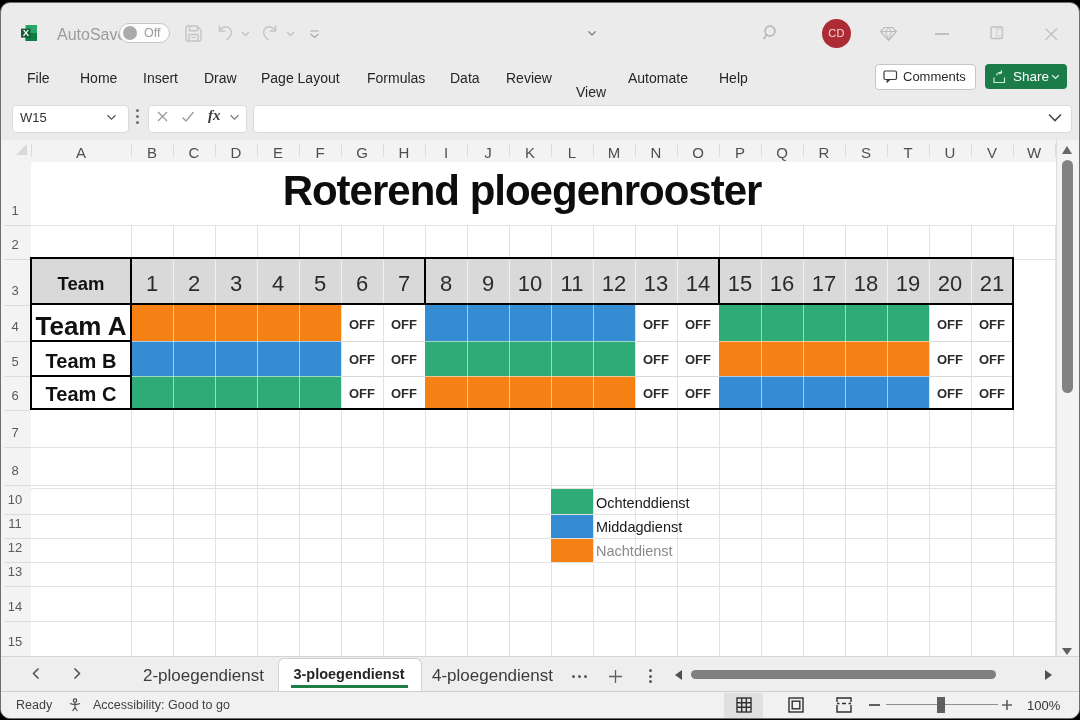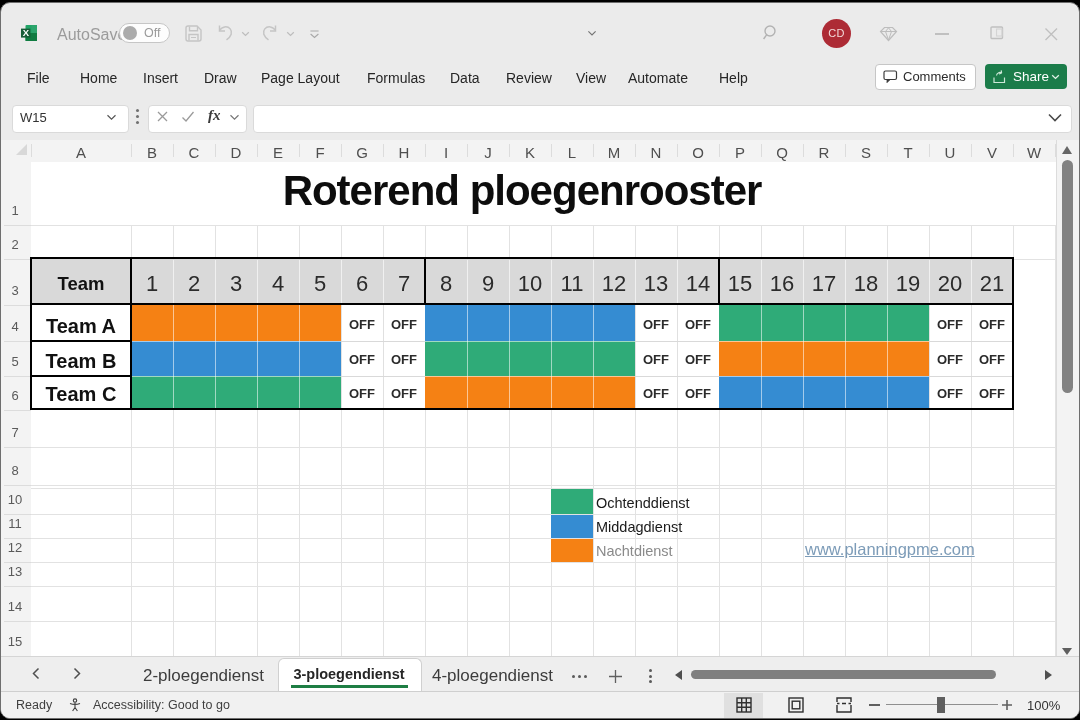--- a/index.html
+++ b/index.html
@@ -83,21 +83,21 @@
   </div>
   <div id="menubar" class="abs" style="left:0;top:56px;width:1078px;height:35px;font-size:14px;color:#262626;">
     <div class="txt" style="left:26px;top:11px;">File</div>
     <div class="txt" style="left:79px;top:11px;">Home</div>
     <div class="txt" style="left:142px;top:11px;">Insert</div>
     <div class="txt" style="left:203px;top:11px;">Draw</div>
     <div class="txt" style="left:260px;top:11px;">Page Layout</div>
     <div class="txt" style="left:366px;top:11px;">Formulas</div>
     <div class="txt" style="left:449px;top:11px;">Data</div>
     <div class="txt" style="left:505px;top:11px;">Review</div>
-    <div class="txt" style="left:575px;top:11px;">View</div>
+    <div class="txt" style="left:575px;top:25px;">View</div>
     <div class="txt" style="left:627px;top:11px;">Automate</div>
     <div class="txt" style="left:718px;top:11px;">Help</div>
 
     <div class="abs" style="left:874px;top:5px;width:99px;height:24px;background:#fff;border:1px solid #c6c6c6;border-radius:4px;"></div>
     <svg class="abs" style="left:882px;top:11px;" width="15" height="13" viewBox="0 0 15 13">
       <rect x="1" y="1" width="12.5" height="8.5" rx="1.5" fill="none" stroke="#3b3b3b" stroke-width="1.2"></rect>
       <path d="M4.2 9.5 L4.2 12 L6.8 9.5" fill="none" stroke="#3b3b3b" stroke-width="1.2"></path>
     </svg>
     <div class="txt" style="left:902px;top:10px;font-size:13px;color:#2b2b2b;">Comments</div>
 
@@ -350,21 +350,21 @@
     <div class="abs" style="left:634px;top:110px;width:42px;height:24px;line-height:24px;text-align:center;font-size:22px;color:#2b2b2b;">13</div>
     <div class="abs" style="left:676px;top:110px;width:42px;height:24px;line-height:24px;text-align:center;font-size:22px;color:#2b2b2b;">14</div>
     <div class="abs" style="left:718px;top:110px;width:42px;height:24px;line-height:24px;text-align:center;font-size:22px;color:#2b2b2b;">15</div>
     <div class="abs" style="left:760px;top:110px;width:42px;height:24px;line-height:24px;text-align:center;font-size:22px;color:#2b2b2b;">16</div>
     <div class="abs" style="left:802px;top:110px;width:42px;height:24px;line-height:24px;text-align:center;font-size:22px;color:#2b2b2b;">17</div>
     <div class="abs" style="left:844px;top:110px;width:42px;height:24px;line-height:24px;text-align:center;font-size:22px;color:#2b2b2b;">18</div>
     <div class="abs" style="left:886px;top:110px;width:42px;height:24px;line-height:24px;text-align:center;font-size:22px;color:#2b2b2b;">19</div>
     <div class="abs" style="left:928px;top:110px;width:42px;height:24px;line-height:24px;text-align:center;font-size:22px;color:#2b2b2b;">20</div>
     <div class="abs" style="left:970px;top:110px;width:42px;height:24px;line-height:24px;text-align:center;font-size:22px;color:#2b2b2b;">21</div>
     <div class="abs" style="left:30px;top:112px;width:100px;height:20px;line-height:20px;text-align:center;font-size:18.5px;font-weight:bold;color:#111;">Team</div>
-    <div class="abs" style="left:30px;top:154px;width:100px;height:20px;line-height:20px;text-align:center;font-size:20px;font-weight:bold;color:#111;">Team A</div>
+    <div class="abs" style="left:30px;top:154px;width:100px;height:20px;line-height:20px;text-align:center;font-size:26px;font-weight:bold;color:#111;">Team A</div>
     <div class="abs" style="left:30px;top:189px;width:100px;height:20px;line-height:20px;text-align:center;font-size:20px;font-weight:bold;color:#111;">Team B</div>
     <div class="abs" style="left:30px;top:222px;width:100px;height:20px;line-height:20px;text-align:center;font-size:20px;font-weight:bold;color:#111;">Team C</div>
     <div class="abs" style="left:340px;top:156px;width:42px;height:13px;line-height:13px;text-align:center;font-size:13px;font-weight:bold;color:#2b2b2b;">OFF</div>
     <div class="abs" style="left:382px;top:156px;width:42px;height:13px;line-height:13px;text-align:center;font-size:13px;font-weight:bold;color:#2b2b2b;">OFF</div>
     <div class="abs" style="left:634px;top:156px;width:42px;height:13px;line-height:13px;text-align:center;font-size:13px;font-weight:bold;color:#2b2b2b;">OFF</div>
     <div class="abs" style="left:676px;top:156px;width:42px;height:13px;line-height:13px;text-align:center;font-size:13px;font-weight:bold;color:#2b2b2b;">OFF</div>
     <div class="abs" style="left:928px;top:156px;width:42px;height:13px;line-height:13px;text-align:center;font-size:13px;font-weight:bold;color:#2b2b2b;">OFF</div>
     <div class="abs" style="left:970px;top:156px;width:42px;height:13px;line-height:13px;text-align:center;font-size:13px;font-weight:bold;color:#2b2b2b;">OFF</div>
     <div class="abs" style="left:340px;top:191px;width:42px;height:13px;line-height:13px;text-align:center;font-size:13px;font-weight:bold;color:#2b2b2b;">OFF</div>
     <div class="abs" style="left:382px;top:191px;width:42px;height:13px;line-height:13px;text-align:center;font-size:13px;font-weight:bold;color:#2b2b2b;">OFF</div>
@@ -387,21 +387,20 @@
     <div class="abs" style="left:1011px;top:95px;width:2px;height:153px;background:#000;"></div>
     <div class="abs" style="left:129px;top:95px;width:2px;height:153px;background:#000;"></div>
     <div class="abs" style="left:423px;top:95px;width:2px;height:48px;background:#000;"></div>
     <div class="abs" style="left:717px;top:95px;width:2px;height:48px;background:#000;"></div>
     <div class="abs" style="left:550px;top:327px;width:42px;height:25px;background:#2fab78;"></div>
     <div class="abs" style="left:550px;top:353px;width:42px;height:23px;background:#358cd2;"></div>
     <div class="abs" style="left:550px;top:377px;width:42px;height:23px;background:#f58114;"></div>
     <div class="txt" style="left:595px;top:333px;font-size:14.5px;color:#1a1a1a;">Ochtenddienst</div>
     <div class="txt" style="left:595px;top:357px;font-size:14.5px;color:#1a1a1a;">Middagdienst</div>
     <div class="txt" style="left:595px;top:381px;font-size:14.5px;color:#8a8a8a;">Nachtdienst</div>
-    <div class="txt" style="left:804px;top:378px;font-size:16.5px;color:#7d9cb8;text-decoration:underline;">www.planningpme.com</div>
   </div>
   <div id="vscroll" class="abs" style="left:1055px;top:137px;width:23px;height:516px;">
     <div class="abs" style="left:0;top:0;width:23px;height:516px;background:#f3f3f3;border-left:1px solid #dcdcdc;"></div>
     <div class="abs" style="left:6px;top:6px;width:0;height:0;border-left:5.5px solid transparent;border-right:5.5px solid transparent;border-bottom:8px solid #666;"></div>
     <div class="abs" style="left:6px;top:20px;width:11px;height:233px;border-radius:5.5px;background:#828282;"></div>
     <div class="abs" style="left:6px;top:508px;width:0;height:0;border-left:5.5px solid transparent;border-right:5.5px solid transparent;border-top:7.5px solid #5f5f5f;"></div>
   </div>
   <div id="tabstrip" class="abs" style="left:0;top:653px;width:908px;height:35px;">
     <div class="abs" style="left:0;top:0;width:1078px;height:35px;background:#eeeeee;border-top:1px solid #d5d5d5;"></div>
     <svg class="abs" style="left:29px;top:11px;" width="13" height="13" viewBox="0 0 13 13">

